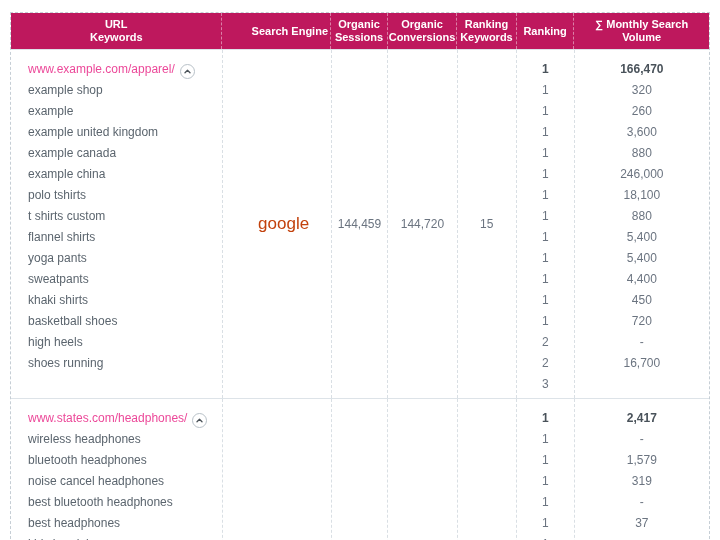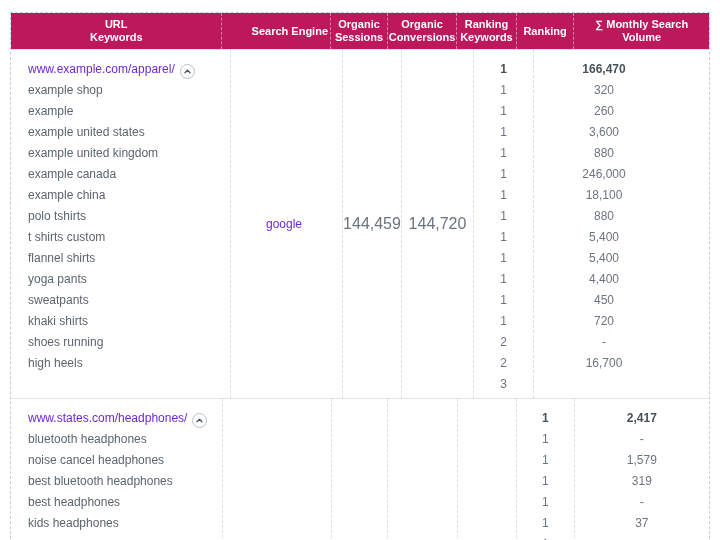--- a/index.html
+++ b/index.html
@@ -40,25 +40,25 @@
     font-size: 12px; color: #5b656e;
   }
   .cell:last-child { border-right: none; }
   .cell-lines { padding: 9px 0 3px 0; }
   .cell-url { padding-left: 17px; padding-right: 6px; }
   .line { height: 21px; line-height: 21px; white-space: nowrap; overflow: hidden; }
   .num { text-align: center; color: #6b7480; }
   .bold { font-weight: 700; color: #49525a; }
 
   .cell-mid { display: flex; align-items: center; }
-  .cell-se-inner { padding-left: 8px; font-size: 12px; color: #6d28d9; }
+  .cell-se-inner { padding-left: 8px; font-size: 17px; color: #c2410c; }
   .cell-mid.center { justify-content: center; }
-  .mid-val { font-size: 16px; color: #6b7480; }
+  .mid-val { font-size: 12px; color: #6b7480; }
 
-  .url-link { color: #6d28d9; text-decoration: none; cursor: pointer; }
+  .url-link { color: #ec4899; text-decoration: none; cursor: pointer; }
   .chev-btn {
     display: inline-flex; align-items: center; justify-content: center;
     width: 15px; height: 15px; border-radius: 50%;
     border: 1px solid #b8c1c8; background: #fff;
     vertical-align: -3px; margin-left: 5px; cursor: pointer;
   }
 </style>
 </head>
 <body>
 
@@ -79,41 +79,44 @@
   <div id="tbody">
       <div class="group">
         <div class="cell c-url cell-lines cell-url">
           <div class="line"><a class="url-link">www.example.com/apparel/</a><span class="chev-btn">
               <svg width="9" height="9" viewBox="0 0 10 10">
                 <polyline points="2.2,6.4 5,3.6 7.8,6.4" fill="none" stroke="#4a5258" stroke-width="1.4" stroke-linecap="round" stroke-linejoin="round"></polyline>
               </svg>
             </span></div>
           <div class="line">example shop</div>
           <div class="line">example</div>
-          <div class="line">example united states</div>
           <div class="line">example united kingdom</div>
           <div class="line">example canada</div>
           <div class="line">example china</div>
           <div class="line">polo tshirts</div>
           <div class="line">t shirts custom</div>
           <div class="line">flannel shirts</div>
           <div class="line">yoga pants</div>
           <div class="line">sweatpants</div>
           <div class="line">khaki shirts</div>
+          <div class="line">basketball shoes</div>
+          <div class="line">high heels</div>
           <div class="line">shoes running</div>
-          <div class="line">high heels</div>
         </div>
         <div class="cell c-se cell-mid">
           <span class="cell-se-inner">google</span>
         </div>
         <div class="cell c-os cell-mid center">
           <span class="mid-val">144,459</span>
         </div>
         <div class="cell c-oc cell-mid center">
           <span class="mid-val">144,720</span>
+        </div>
+        <div class="cell c-rk cell-mid center">
+          <span class="mid-val">15</span>
         </div>
         <div class="cell c-r cell-lines">
           <div class="line num bold">1</div>
           <div class="line num">1</div>
           <div class="line num">1</div>
           <div class="line num">1</div>
           <div class="line num">1</div>
           <div class="line num">1</div>
           <div class="line num">1</div>
           <div class="line num">1</div>
@@ -144,20 +147,21 @@
           <div class="line num">16,700</div>
         </div>
       </div>
       <div class="group">
         <div class="cell c-url cell-lines cell-url">
           <div class="line"><a class="url-link">www.states.com/headphones/</a><span class="chev-btn">
               <svg width="9" height="9" viewBox="0 0 10 10">
                 <polyline points="2.2,6.4 5,3.6 7.8,6.4" fill="none" stroke="#4a5258" stroke-width="1.4" stroke-linecap="round" stroke-linejoin="round"></polyline>
               </svg>
             </span></div>
+          <div class="line">wireless headphones</div>
           <div class="line">bluetooth headphones</div>
           <div class="line">noise cancel headphones</div>
           <div class="line">best bluetooth headphones</div>
           <div class="line">best headphones</div>
           <div class="line">kids headphones</div>
         </div>
         <div class="cell c-se cell-mid">
           <span class="cell-se-inner"></span>
         </div>
         <div class="cell c-os cell-mid center">

